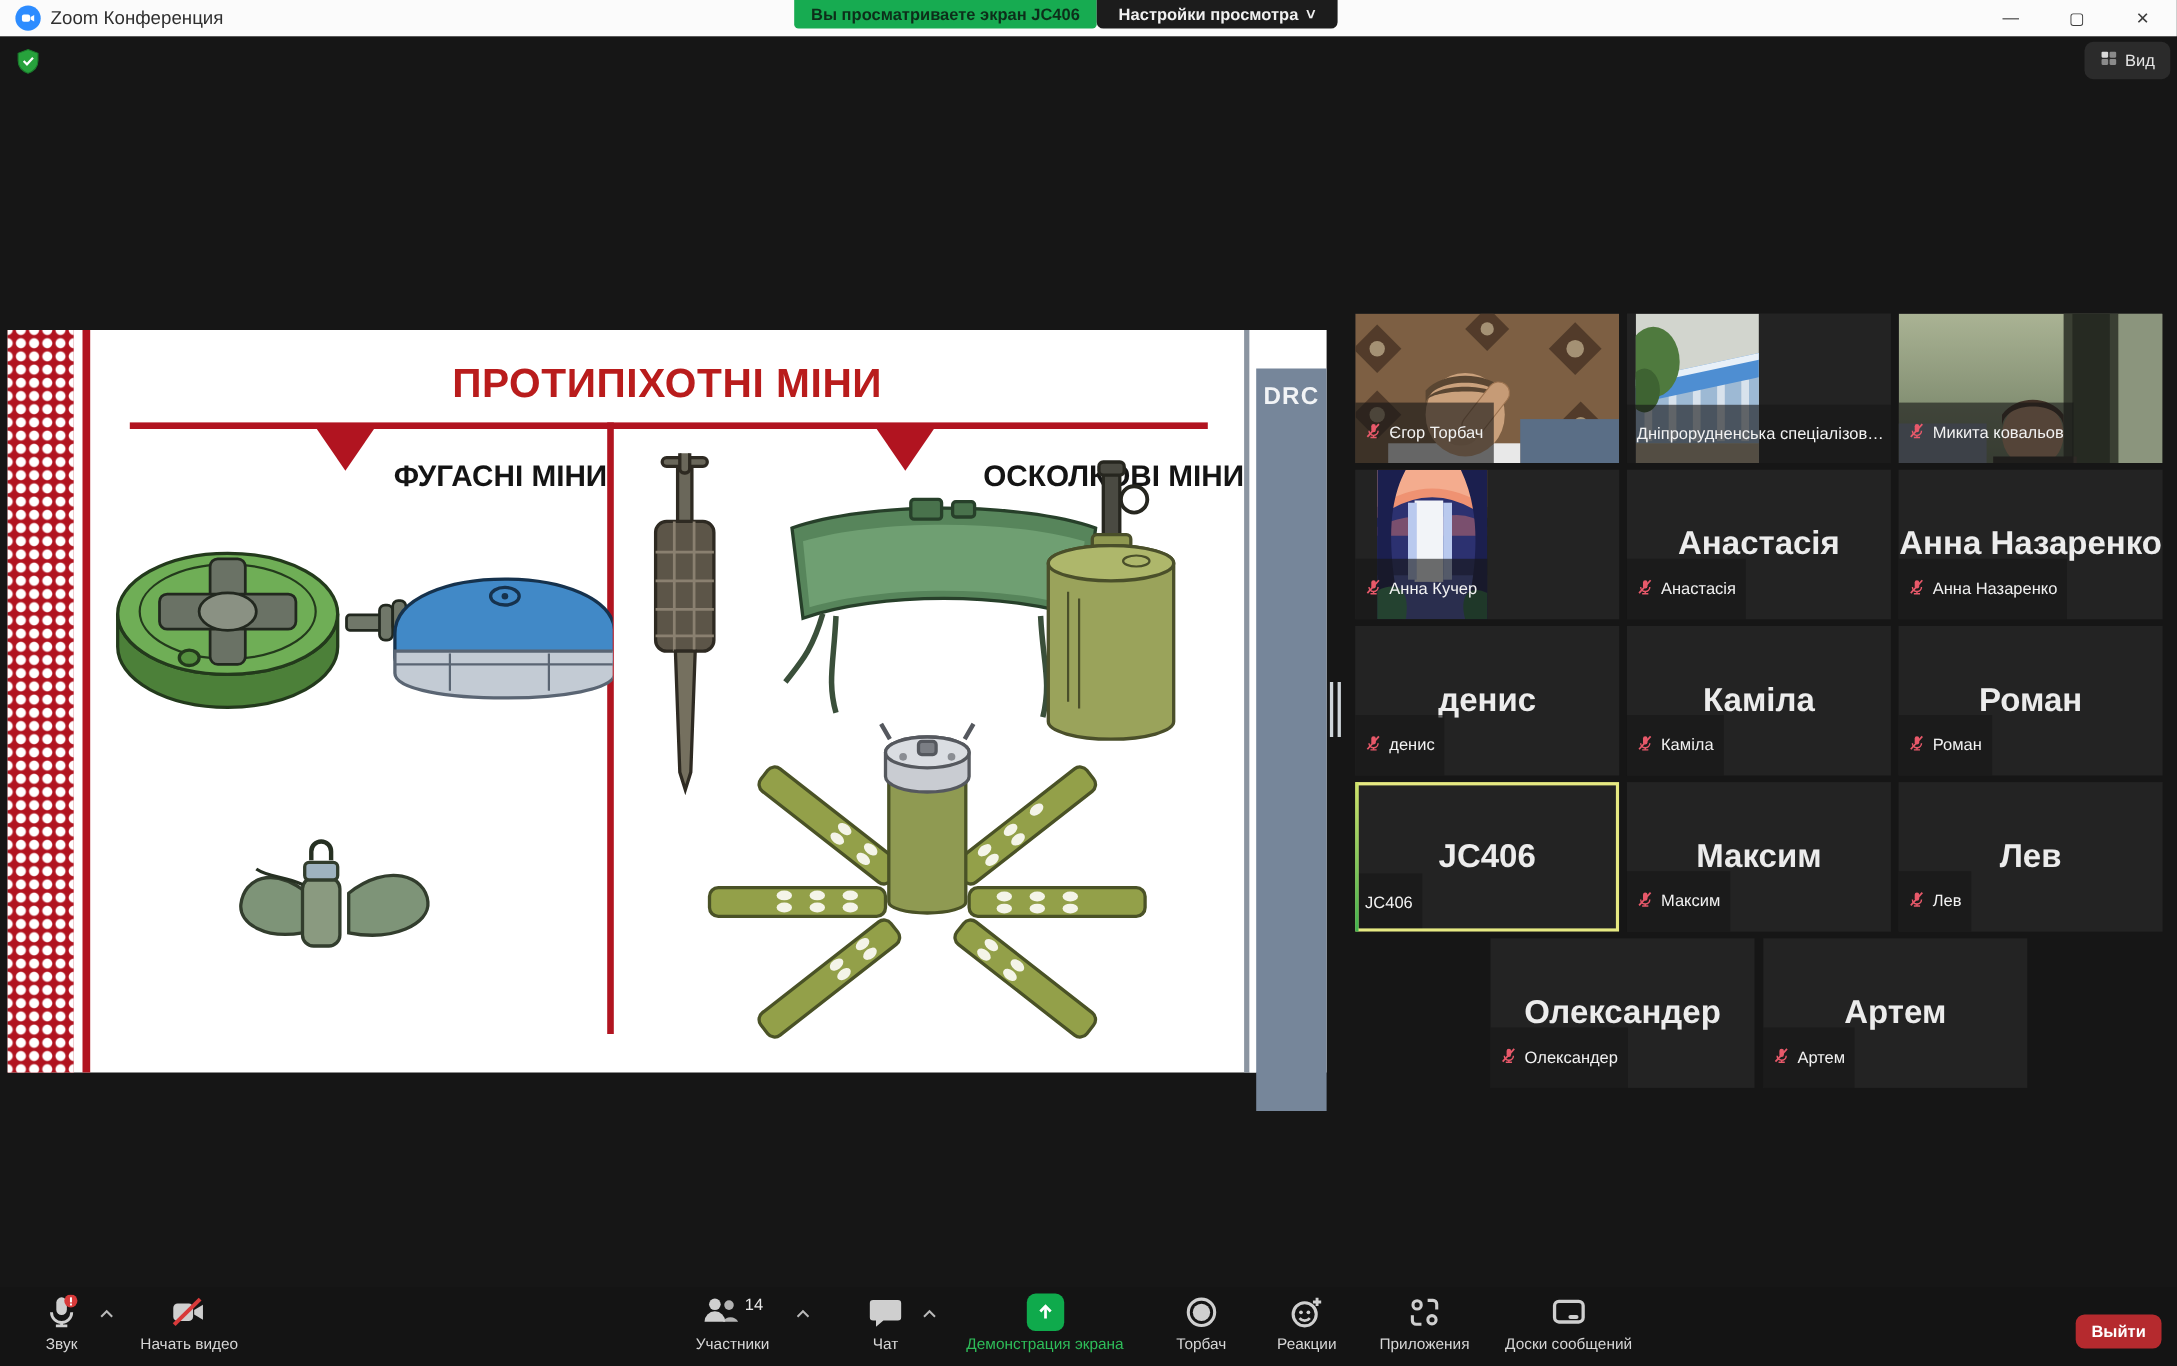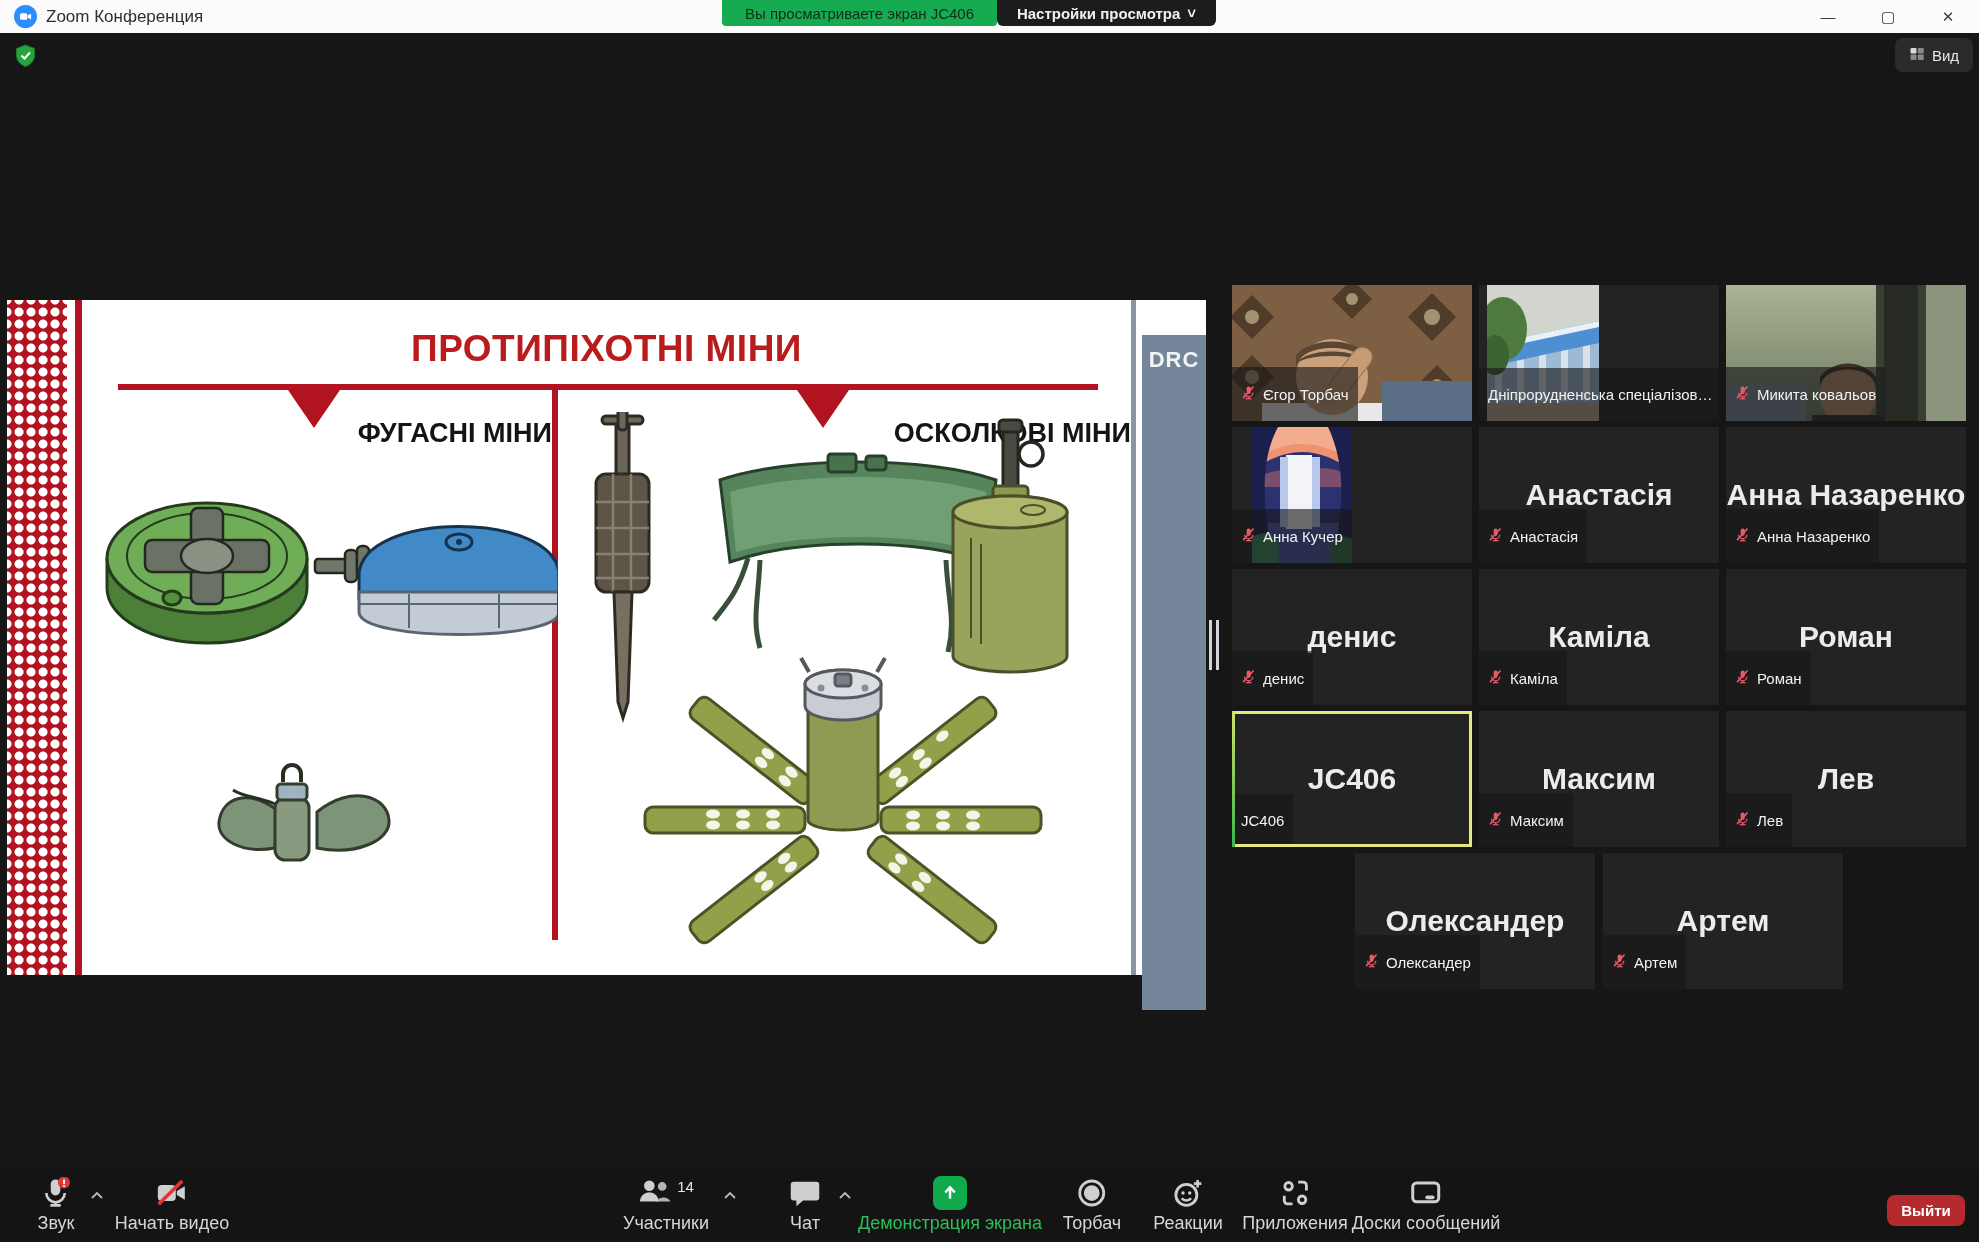--- a/index.html
+++ b/index.html
@@ -5,21 +5,21 @@
   html,body{margin:0;padding:0;}
   body{width:1979px;height:1242px;position:relative;background:#161616;overflow:hidden;
        font-family:"Liberation Sans","DejaVu Sans",sans-serif;}
   
   .titlebar{position:absolute;left:0;top:0;width:1979px;height:33px;background:#fbfbfb;}
   .tb-title{position:absolute;left:46px;top:7px;font-size:17px;color:#2f2f2f;}
   .zoomlogo{position:absolute;left:14px;top:5px;width:23px;height:23px;border-radius:50%;
             background:#2d8cff;display:flex;align-items:center;justify-content:center;}
   .banner{position:absolute;left:722px;top:0;width:275px;height:26px;background:#17ab51;
           border-radius:0 0 4px 4px;display:flex;align-items:center;justify-content:center;
-          font-size:15px;font-weight:normal;color:#0d2e1a;}
+          font-size:15px;font-weight:bold;color:#0d2e1a;}
   .viewset{position:absolute;left:997px;top:0;width:219px;height:26px;background:#1c1c1c;
            border-radius:0 0 6px 6px;display:flex;align-items:center;justify-content:center;
            gap:7px;font-size:15px;font-weight:bold;color:#f0f0f0;cursor:pointer;}
   .wctl{position:absolute;top:0;width:44px;height:33px;display:flex;align-items:center;
         justify-content:center;font-size:15px;color:#3c3c3c;}
   
   .shield{position:absolute;left:15px;top:44px;}
   .viewbtn{position:absolute;left:1895px;top:38px;width:78px;height:34px;background:#2b2b2b;
            border-radius:8px;display:flex;align-items:center;justify-content:center;gap:7px;
            color:#e6e6e6;font-size:15px;cursor:pointer;}
@@ -58,21 +58,21 @@
   .ntag{position:absolute;left:0;bottom:0;max-width:236px;background:rgba(22,22,22,.62);
         display:flex;align-items:center;gap:7px;padding:18px 9px;font-size:15px;color:#f2f2f2;
         white-space:nowrap;overflow:hidden;}
   .active-tile::after{content:'';position:absolute;inset:0;border:3px solid #e6e982;pointer-events:none;}
   .active-tile::before{content:'';position:absolute;left:0;top:0;width:3px;height:136px;
         background:linear-gradient(#cfe36a,#3eb34f);z-index:2;}
   
   .toolbar{position:absolute;left:0;top:1170px;width:1979px;height:72px;background:#141414;}
   .tbitem{position:absolute;top:6px;display:flex;flex-direction:column;align-items:center;
           gap:3px;transform:translateX(-50%);cursor:pointer;}
-  .tbitem .lbl{font-size:18px;color:#d6d6d6;white-space:nowrap;}
+  .tbitem .lbl{font-size:14px;color:#d6d6d6;white-space:nowrap;}
   .tbitem .lbl.green{color:#2ebd59;}
   .chev{position:absolute;top:16px;transform:translateX(-50%);cursor:pointer;}
   .sharebox{width:34px;height:34px;background:#0faa4c;border-radius:8px;display:flex;
             align-items:center;justify-content:center;}
   .iconbox{height:34px;display:flex;align-items:center;justify-content:center;}
   .leave{position:absolute;left:1887px;top:25px;width:78px;height:31px;background:#b52a2e;
          border-radius:8px;border:none;color:#ffffff;font-size:15px;font-weight:bold;
          font-family:inherit;cursor:pointer;}
   .pcount{font-size:15px;color:#e8e8e8;margin-left:5px;position:relative;top:-7px;}
   .partrow{display:flex;align-items:center;text-align:right;}

